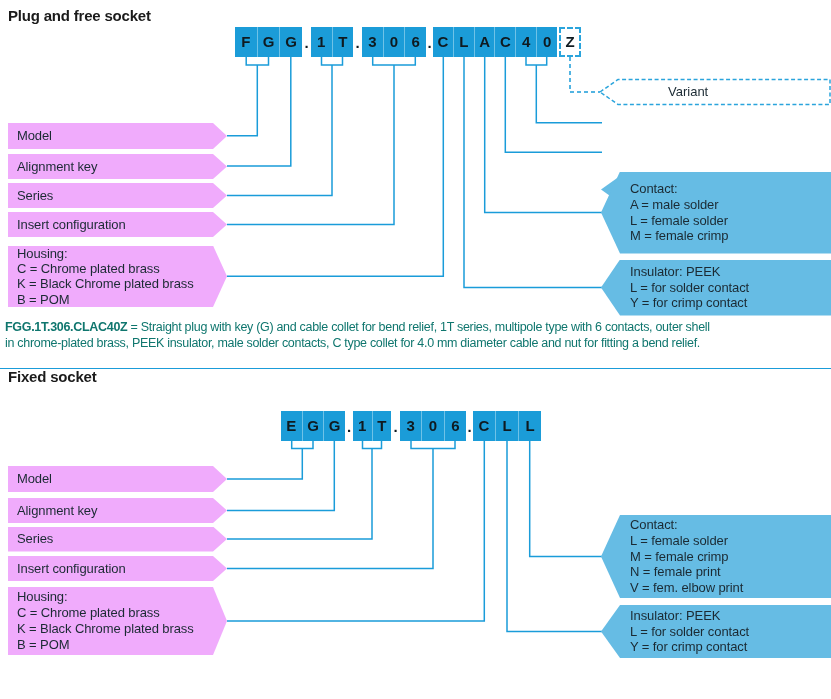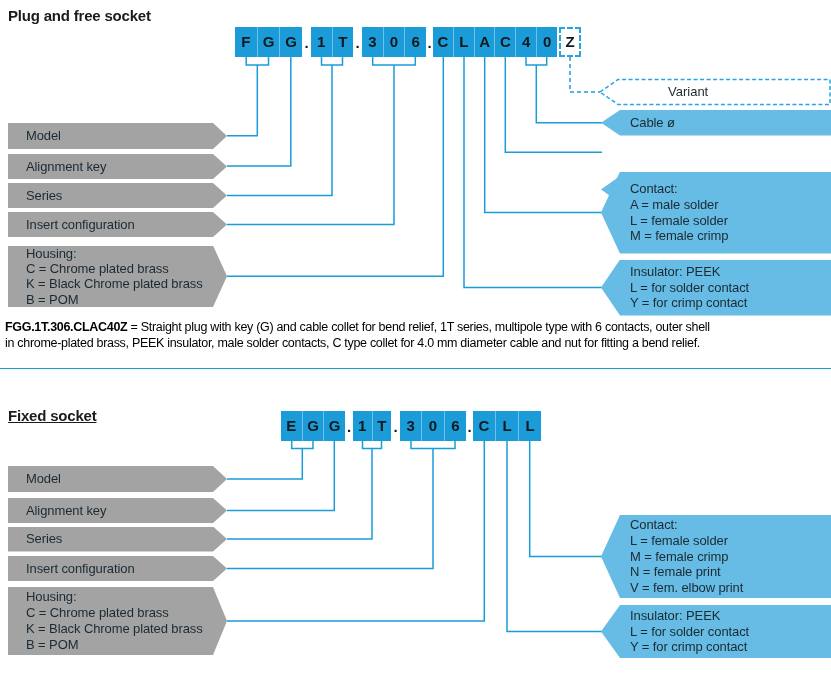--- a/index.html
+++ b/index.html
@@ -10,40 +10,40 @@
 
   .code-group { position:absolute; top:27px; height:30px; display:flex; gap:1px; background:#6fc2e7; }
   .code-cell { flex:1; background:#1b9cd8; color:#0f1a20; font-weight:bold; font-size:15px;
                text-align:center; line-height:29px; }
   .code-dot { position:absolute; top:27px; height:30px; line-height:31px; font-weight:bold;
               font-size:15px; color:#0f1a20; text-align:center; }
   .variant-cell { position:absolute; top:27px; width:22px; height:30px; background:#fff;
                   border:2px dashed #2aa4dc; color:#0f1a20; font-weight:bold; font-size:15px;
                   text-align:center; line-height:26px; }
 
-  .banner-left { position:absolute; left:8px; width:219px; background:#a3a3a3; color:#1b2a33;
+  .banner-left { position:absolute; left:8px; width:219px; background:#f0abfc; color:#1b2a33;
                  clip-path:polygon(0 0, 205px 0, 100% 50%, 205px 100%, 0 100%);
                  display:flex; flex-direction:column; justify-content:center;
-                 padding-left:18px; font-size:13px; line-height:15.3px; letter-spacing:-0.1px; }
+                 padding-left:9px; font-size:13px; line-height:15.3px; letter-spacing:-0.1px; }
   .banner-right { position:absolute; left:601px; width:230px; background:#66bce4; color:#1b2a33;
                   clip-path:polygon(0 50%, 19px 0, 100% 0, 100% 100%, 19px 100%);
                   display:flex; flex-direction:column; justify-content:center;
                   padding-left:29px; font-size:13px; line-height:15.8px; letter-spacing:-0.1px; }
 
   .variant-banner { position:absolute; left:598px; top:78px; width:234px; height:28px; }
   .variant-banner svg { position:absolute; left:0; top:0; }
   .variant-banner .vlabel { position:absolute; left:32px; top:0; height:28px; line-height:28px;
                             font-size:13px; color:#1b2a33;margin-left:38px; }
 
   .lines { position:absolute; left:0; top:0; pointer-events:none; }
   .lines path { fill:none; stroke:#1a9cd9; stroke-width:1.5; }
   .lines path.dash { stroke-dasharray:4 3; }
 
   .caption { position:absolute; left:5px; width:824px; font-size:12.5px; line-height:15.5px;
-             color:#000000; letter-spacing:-0.3px; }
+             color:#0f766e; letter-spacing:-0.3px; }
   .caption b { letter-spacing:-0.3px; }
 
   .divider { position:absolute; left:0; top:368px; width:831px; height:0;
              border-top:1.5px solid #1a9cd9; }
 </style>
 </head>
 <body>
 
 <div class="page">
 
@@ -122,23 +122,20 @@
     <span>K = Black Chrome plated brass</span>
     <span>B = POM</span>
   </div>
 
   <div class="variant-banner">
     <svg width="234" height="28">
       <polygon points="2,14 20,1.5 232,1.5 232,26.5 20,26.5" fill="#ffffff" stroke="#2aa4dc" stroke-width="1.5" stroke-dasharray="4 2.5"></polygon>
     </svg>
     <span class="vlabel">Variant</span>
   </div>
-  <div class="banner-right" style="top:110px; height:25.5px;">
-    <span>Cable ø</span>
-  </div>
   <div class="banner-right" style="top:140px; height:27px;margin-top:36px;">
     <span>Collet type</span>
   </div>
   <div class="banner-right" style="top:171.5px; height:82px;">
     <span>Contact:</span>
     <span>A = male solder</span>
     <span>L = female solder</span>
     <span>M = female crimp</span>
   </div>
   <div class="banner-right" style="top:259.5px; height:56px;">
@@ -147,21 +144,21 @@
     <span>Y = for crimp contact</span>
   </div>
 
   <div class="caption" style="top:320px;">
     <b>FGG.1T.306.CLAC40Z</b><span> = Straight plug with key (G) and cable collet for bend relief, 1T series, multipole type with 6 contacts, outer shell</span><br>
     <span>in chrome-plated brass, PEEK insulator, male solder contacts, C type collet for 4.0 mm diameter cable and nut for fitting a bend relief.</span>
   </div>
 
   <div class="divider"></div>
 
-  <div class="heading" style="top:407px;text-decoration:underline;">Fixed socket</div>
+  <div class="heading" style="top:368px;">Fixed socket</div>
 
   <div class="code-group" style="left:281px; top:411px; width:64px; height:29.5px;">
     <div class="code-cell">E</div>
     <div class="code-cell">G</div>
     <div class="code-cell">G</div>
   </div>
   <div class="code-dot" style="left:345px; top:411px; width:8px;">.</div>
   <div class="code-group" style="left:353px; top:411px; width:38px; height:29.5px;">
     <div class="code-cell">1</div>
     <div class="code-cell">T</div>

